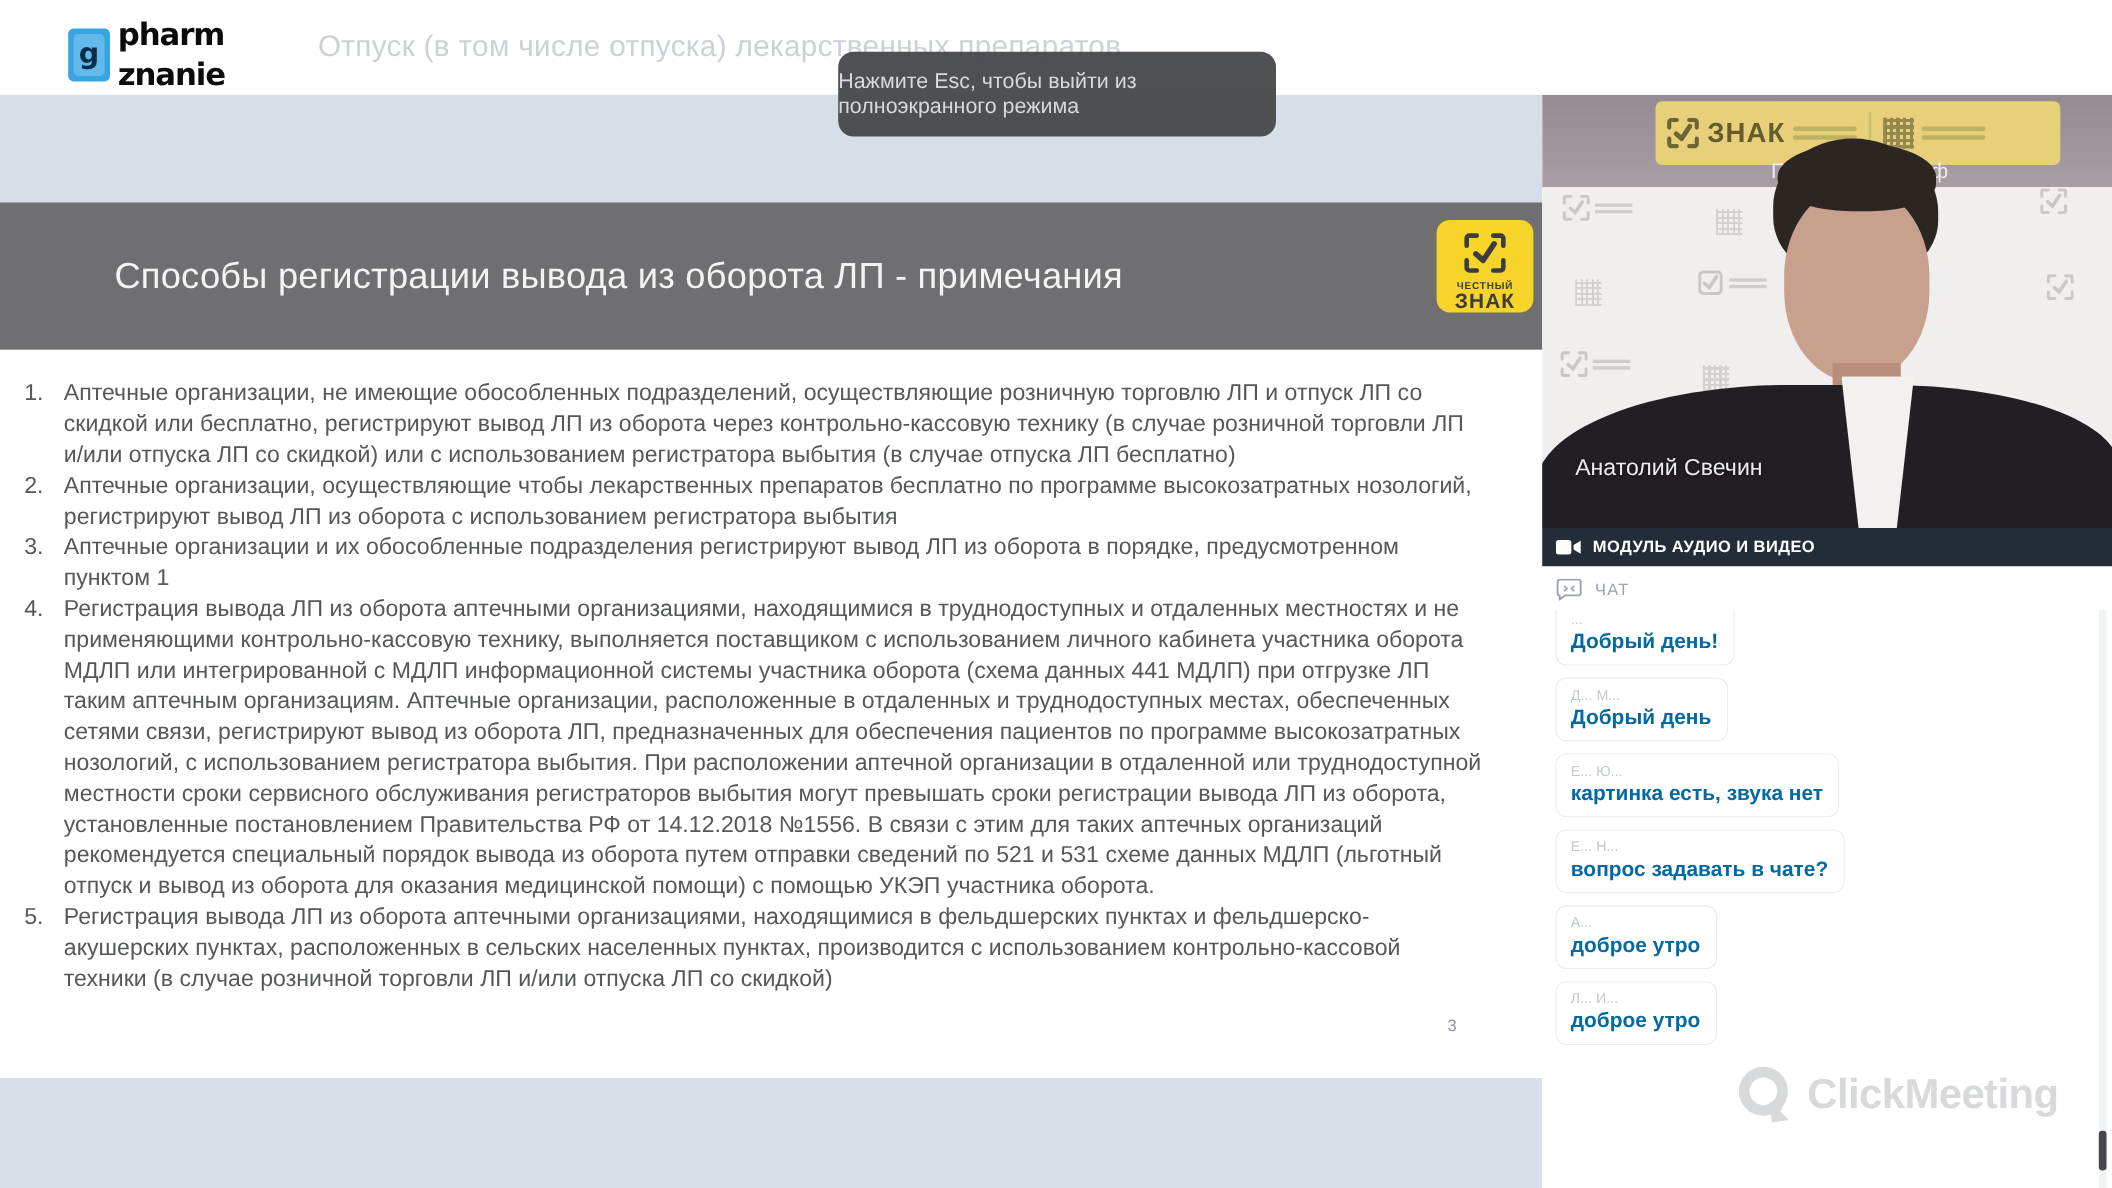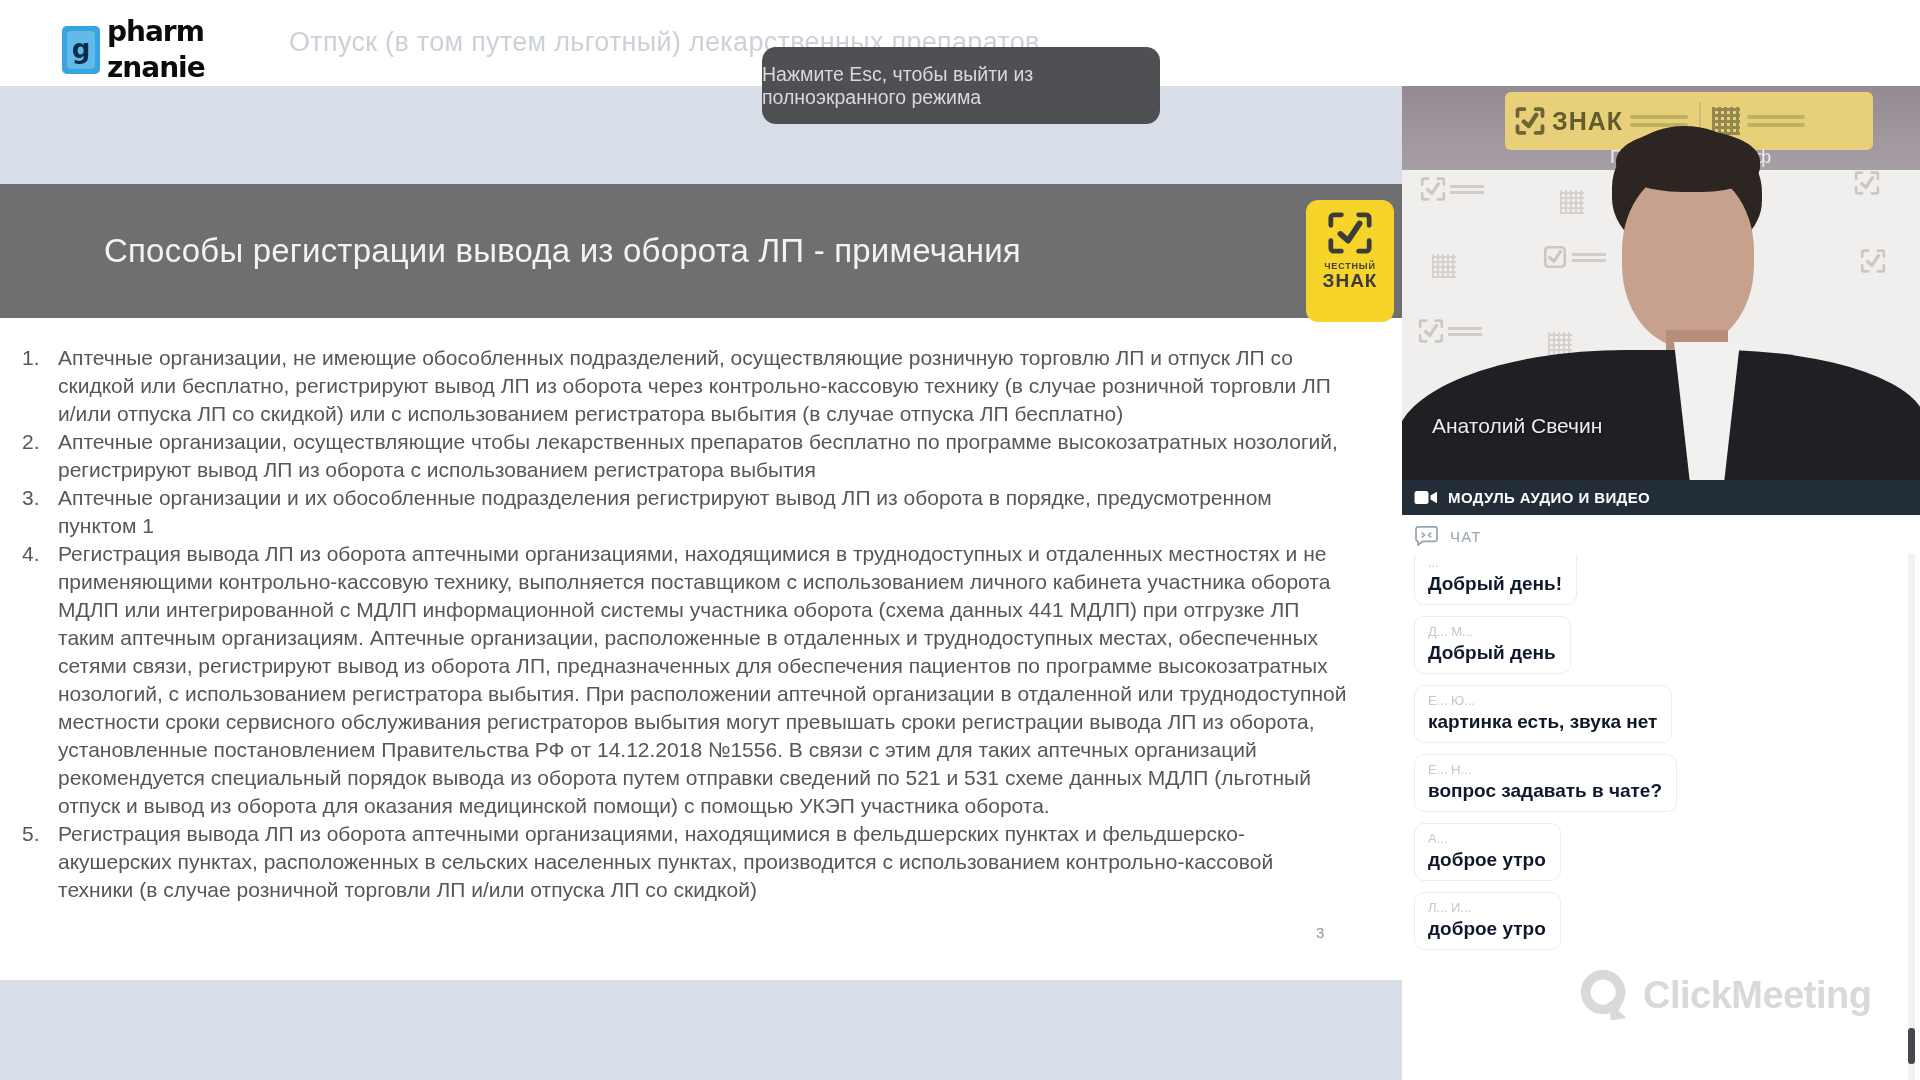--- a/index.html
+++ b/index.html
@@ -24,21 +24,21 @@
   .tooltip { position:absolute; left:762px; top:47px; width:398px; height:77px; border-radius:14px;
              background:rgba(72,73,77,.96); display:flex; align-items:center; justify-content:center;
              font-size:19.5px; color:#d8d9db; z-index:60; }
 
   
   .band-top    { position:absolute; left:0; top:86px;  width:1402px; height:98px;  background:#d8dee8; }
   .band-bottom { position:absolute; left:0; top:980px; width:1402px; height:100px; background:#d8dee8; }
   .slide-header { position:absolute; left:0; top:184px; width:1402px; height:134px; background:#6f6f71;
                   display:flex; align-items:center; }
   .slide-title { margin-left:104px; font-size:33px; color:#f3f3f3; letter-spacing:.2px; }
-  .sign-logo { position:absolute; left:1306px; top:200px; width:88px; height:122px; background:#f6d42a;
+  .sign-logo { position:absolute; left:1306px; top:200px; width:88px; height:84px; background:#f6d42a;
                border-radius:12px; display:flex; flex-direction:column; align-items:center; z-index:5;
                padding-top:10px; }
   .sign-logo svg { width:46px; height:46px; }
   .sign-logo .t1 { font-size:9px; font-weight:bold; color:#3c3c3c; letter-spacing:.8px; margin-top:5px; }
   .sign-logo .t2 { font-size:19px; font-weight:bold; color:#3c3c3c; letter-spacing:1px; line-height:1; }
 
   .slide-body { position:absolute; left:0; top:318px; width:1402px; height:662px; background:#ffffff;
                 padding:26px 54px 0 14px; }
   .slide-body ol { list-style:none; counter-reset:item; }
   .slide-body li { position:relative; counter-increment:item; padding-left:44px;
@@ -95,21 +95,21 @@
                  align-items:center; padding-left:12px; gap:11px; z-index:3; background:#fff; }
   .chat-header svg { width:25px; height:21px; }
   .chat-header span { font-size:15px; color:#9aa4ad; letter-spacing:1.2px; }
 
   .messages { position:absolute; left:1402px; top:554px; width:496px; height:526px; overflow:hidden;
               padding:2px 0 0 12px; }
   .msg { border:1px solid #e9edf0; border-radius:10px; padding:7px 14px 9px 13px; margin-bottom:11px;
          width:fit-content; max-width:440px; background:#fff; }
   .msg:first-child { margin-top:-9px; }
   .msg .sender { font-size:13px; color:#c2c8ce; margin-bottom:3px; }
-  .msg .text { font-size:19px; font-weight:bold; color:#0f172a; }
+  .msg .text { font-size:19px; font-weight:bold; color:#0369a1; }
 
   .sb-track { position:absolute; left:1908px; top:554px; width:7px; height:526px; background:#f0f3f5; }
   .sb-thumb { position:absolute; left:1908px; top:1028px; width:7px; height:36px; background:#45494d;
               border-radius:3px; z-index:4; }
 
   .watermark { position:absolute; left:1576px; top:966px; display:flex; align-items:center; gap:9px;
                z-index:2; }
   .watermark svg { width:58px; height:58px; }
   .watermark span { font-size:38px; font-weight:bold; color:#d7d9da; letter-spacing:-.5px; }
 </style>
@@ -121,21 +121,21 @@
   <div class="topbar">
     <div class="brand">
       <div class="brand-icon">
         <span>g</span>
       </div>
       <div class="brand-text">
         <span class="l1">pharm</span>
         <span class="l2">znanie</span>
       </div>
     </div>
-    <div class="topbar-title">Отпуск (в том путем льготный) лекарственных препаратов</div>
+    <div class="topbar-title">Отпуск (в том числе отпуска) лекарственных препаратов</div>
   </div>
 
   <div class="tooltip">Нажмите Esc, чтобы выйти из полноэкранного режима</div>
 
   <div class="band-top"></div>
   <div class="slide-header">
     <div class="slide-title">Способы регистрации вывода из оборота ЛП - примечания</div>
   </div>
   <div class="sign-logo">
     <svg viewBox="0 0 48 48" fill="none" stroke="#3c3c3c" stroke-width="5" stroke-linecap="round" stroke-linejoin="round">

